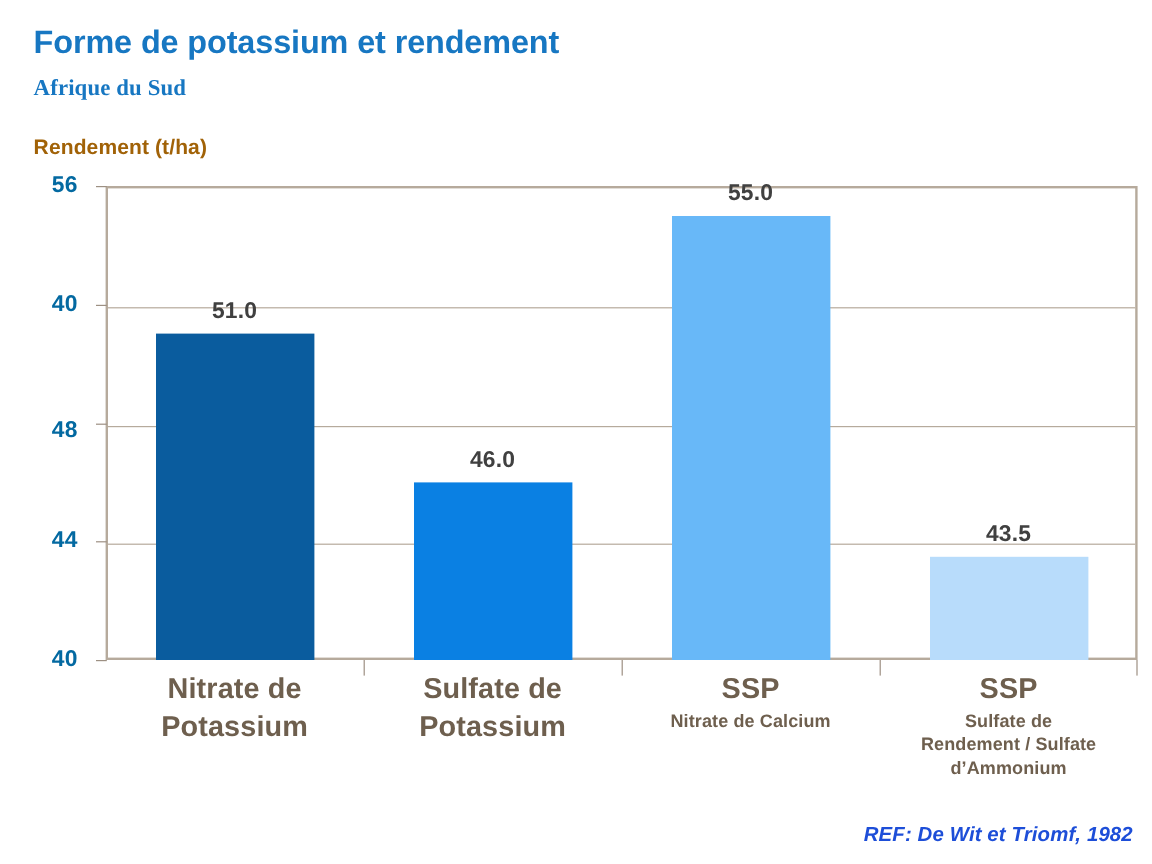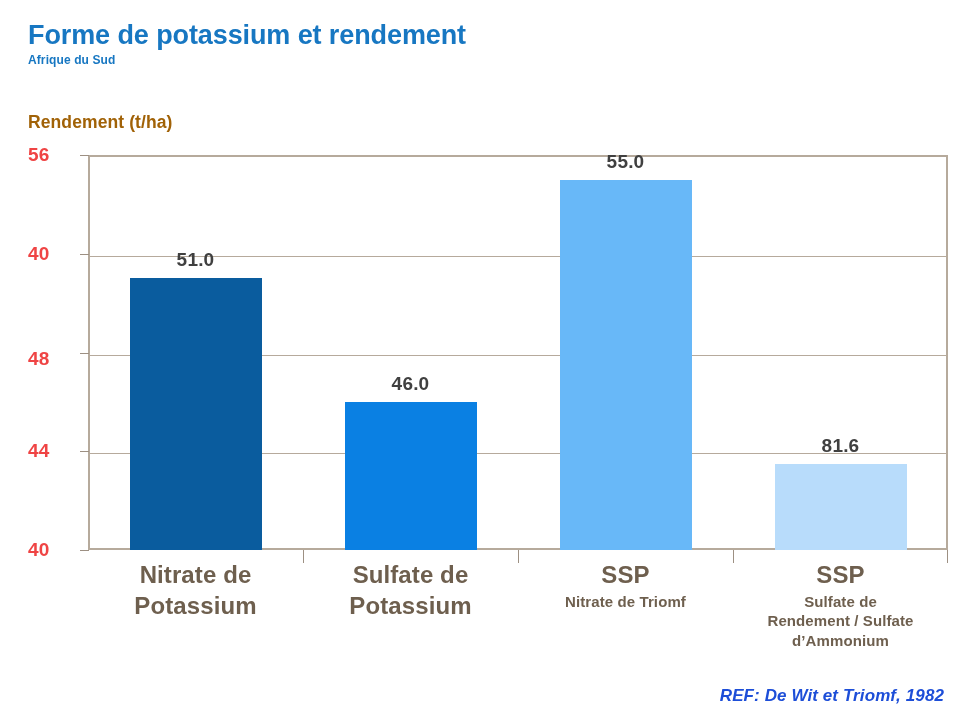--- a/index.html
+++ b/index.html
@@ -24,25 +24,26 @@
   }
   #chart-title {
     font-size: 27px;
     font-weight: bold;
     color: #1777c2;
     line-height: 1.12;
     letter-spacing: -0.1px;
     white-space: nowrap;
   }
   #chart-subtitle {
-    font-size: 12px;
+    font-size: 19px;
     font-weight: bold;
     color: #1777c2;
-    margin-top: 3px;
-    letter-spacing: 0.1px;
+    margin-top: 13px;
+    letter-spacing: 0.1px;
+    font-family: Liberation Serif, serif;
   }
 
   
   #y-axis-title {
     position: absolute;
     left: 28px;
     top: 112px;
     font-size: 17.5px;
     font-weight: bold;
     color: #a16207;
@@ -66,24 +67,24 @@
     width: 100%;
     height: 1px;
     background: #b6aa9c;
   }
 
   
   .y-tick-label {
     position: absolute;
     right: 0;
     width: 52px;
-    text-align: left;
+    text-align: center;
     font-size: 19px;
     font-weight: bold;
-    color: #ef4444;
+    color: #0369a1;
     transform: translateY(-50%);
     letter-spacing: 0.2px;
   }
   #y-tick-labels {
     position: absolute;
     left: 20px;
     top: 155px;
     width: 60px;
     height: 395px;
   }
@@ -213,21 +214,21 @@
     <div class="y-tick-label" style="top: 0px;">56</div>
   </div>
 <div id="bars-layer">
     <div class="bar" style="left: 41.5px; width: 132px; height: 271.562px; background: rgb(10, 92, 158);"></div>
     <div class="bar-value" style="left: 107.5px; top: 94.4375px;">51.0</div>
     <div class="bar" style="left: 256.5px; width: 132px; height: 148.125px; background: rgb(10, 128, 227);"></div>
     <div class="bar-value" style="left: 322.5px; top: 217.875px;">46.0</div>
     <div class="bar" style="left: 471.5px; width: 132px; height: 370.312px; background: rgb(104, 184, 248);"></div>
     <div class="bar-value" style="left: 537.5px; top: -4.3125px;">55.0</div>
     <div class="bar" style="left: 686.5px; width: 132px; height: 86.4062px; background: rgb(184, 220, 251);"></div>
-    <div class="bar-value" style="left: 752.5px; top: 279.594px;">81.6</div>
+    <div class="bar-value" style="left: 752.5px; top: 279.594px;">43.5</div>
   </div>
 <div id="x-tick-marks">
     <div class="x-tick-mark" style="left: 215px;"></div>
     <div class="x-tick-mark" style="left: 430px;"></div>
     <div class="x-tick-mark" style="left: 645px;"></div>
     <div class="x-tick-mark" style="left: 859px;"></div>
   </div>
 <div id="category-labels">
     <div class="cat-label" style="left: 0px; width: 215px;">
       <div class="cat-main">
@@ -239,21 +240,21 @@
       <div class="cat-main">
         <div>Sulfate de</div>
         <div>Potassium</div>
       </div>
     </div>
     <div class="cat-label" style="left: 430px; width: 215px;">
       <div class="cat-main">
         <div>SSP</div>
       </div>
       <div class="cat-sub">
-        <div>Nitrate de Triomf</div>
+        <div>Nitrate de Calcium</div>
       </div>
     </div>
     <div class="cat-label" style="left: 645px; width: 215px;">
       <div class="cat-main">
         <div>SSP</div>
       </div>
       <div class="cat-sub">
         <div>Sulfate de</div>
         <div>Rendement / Sulfate</div>
         <div>d’Ammonium</div>

